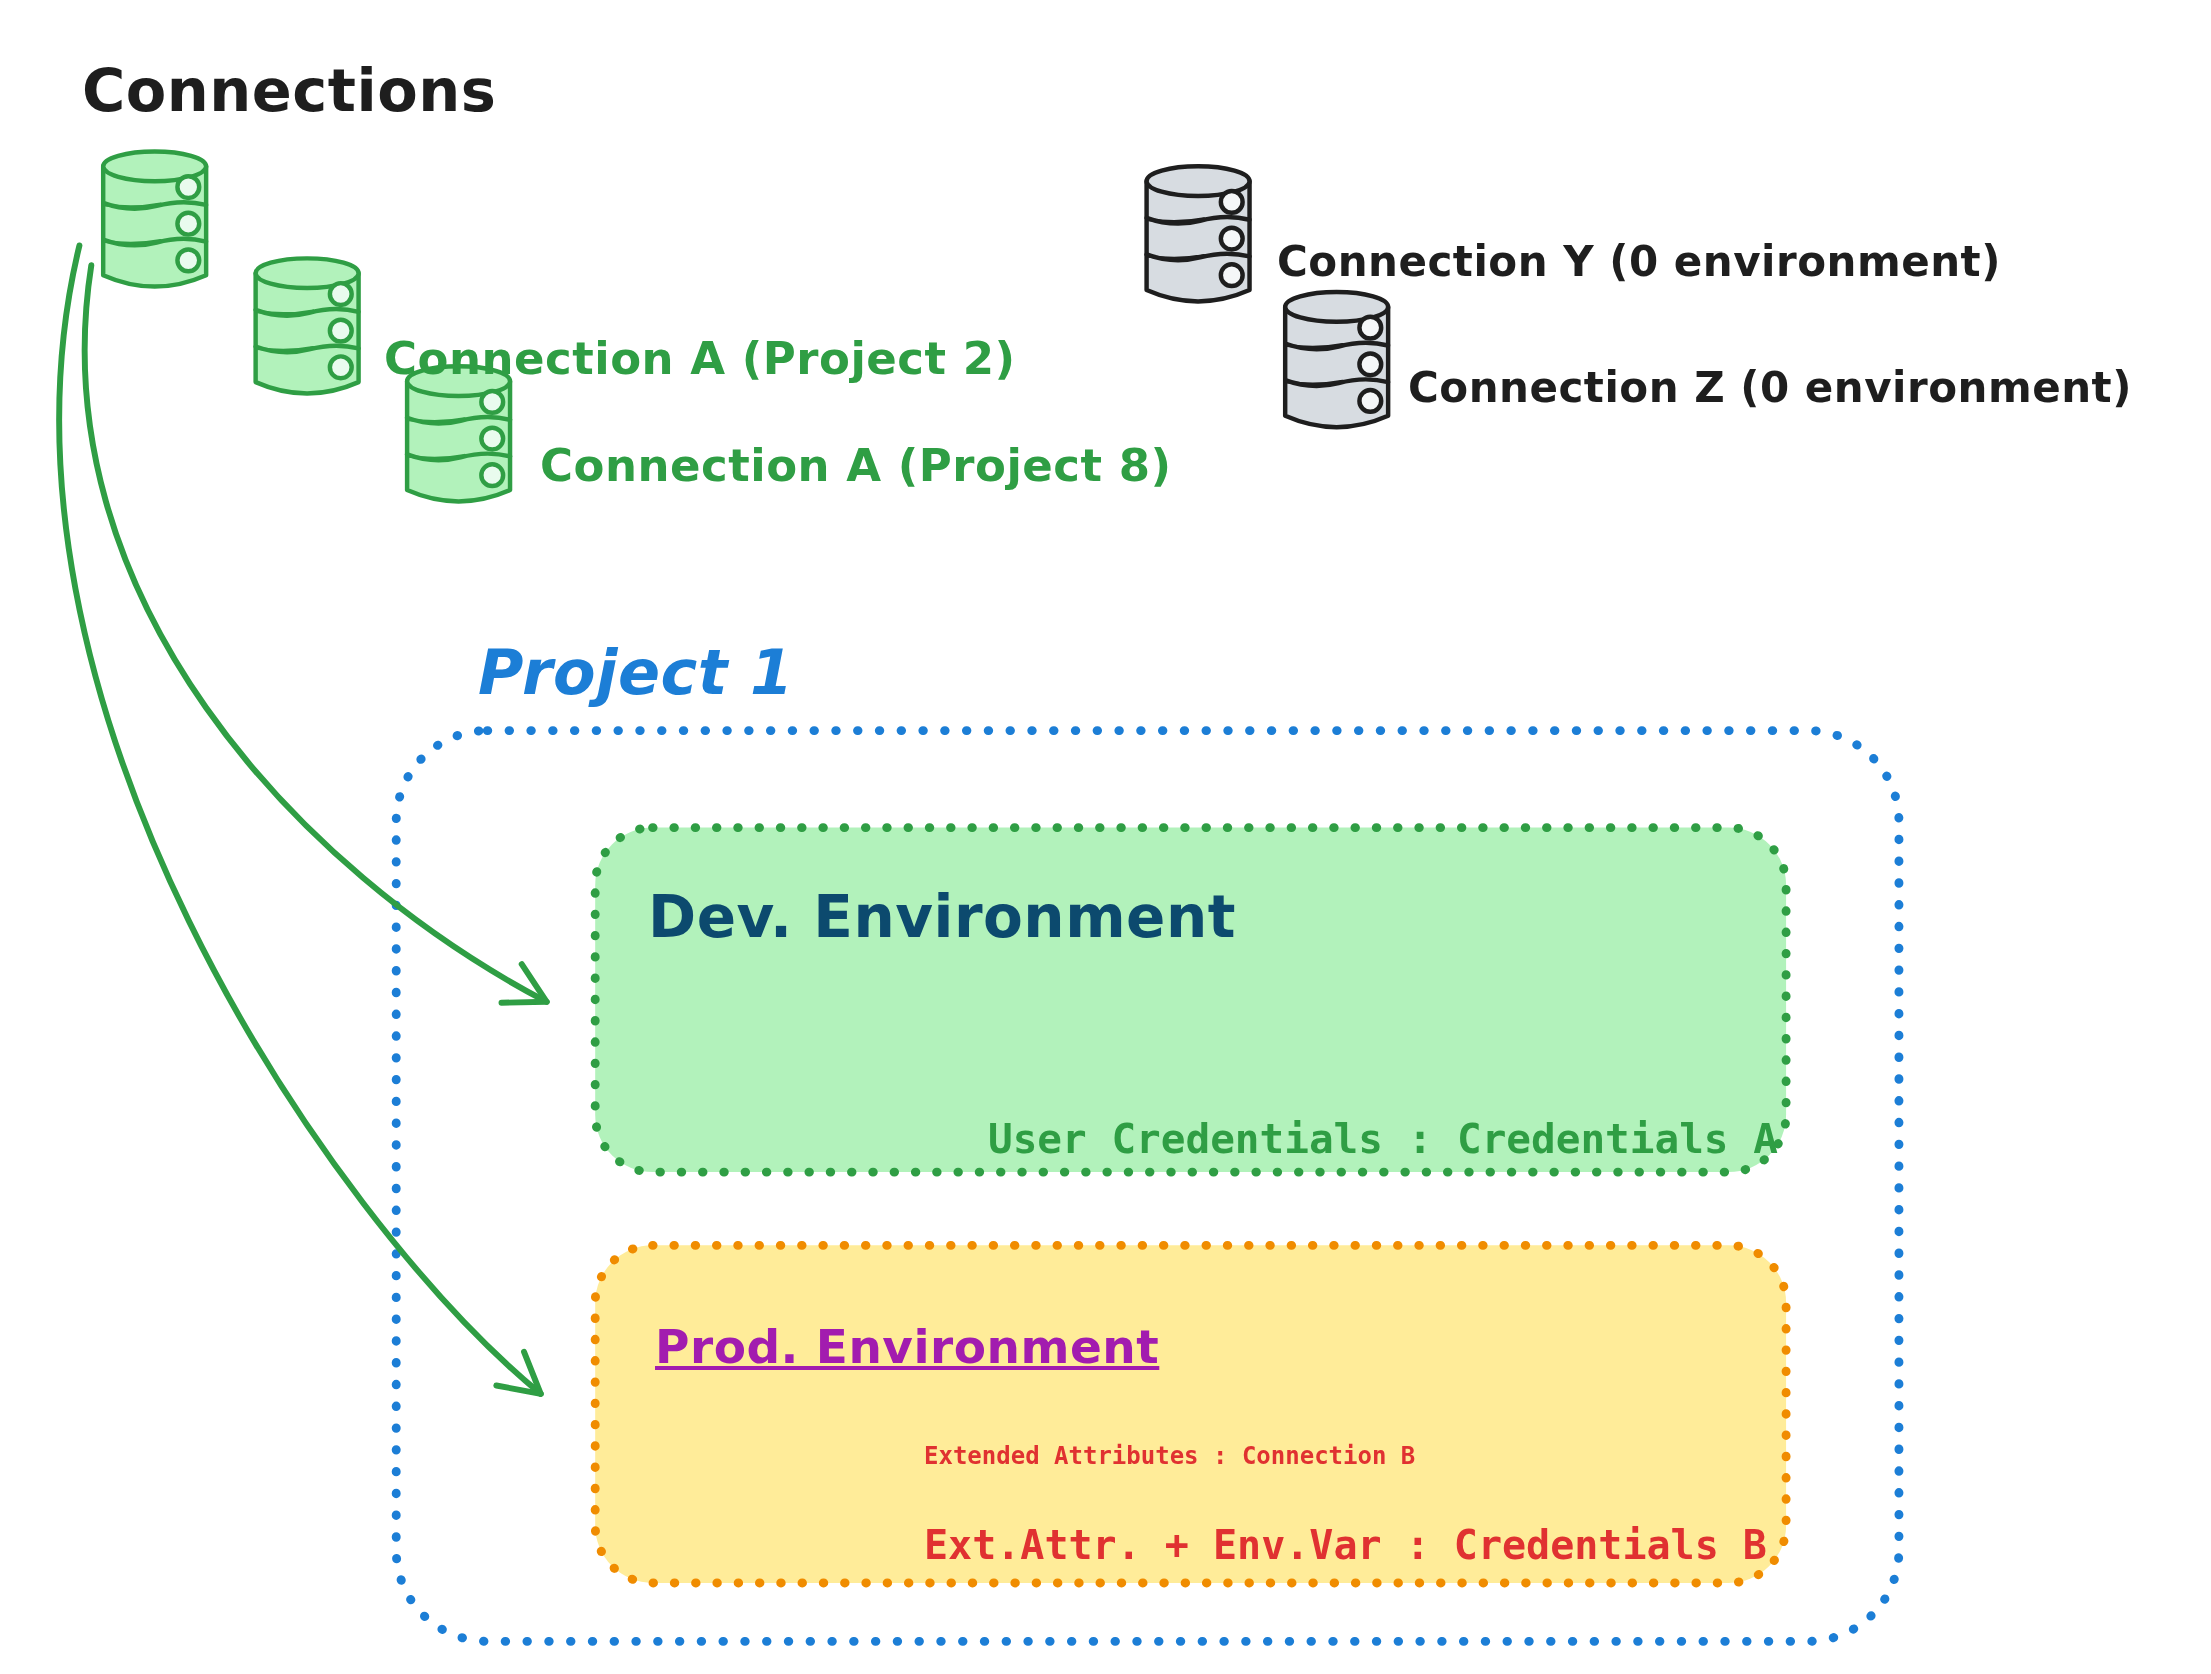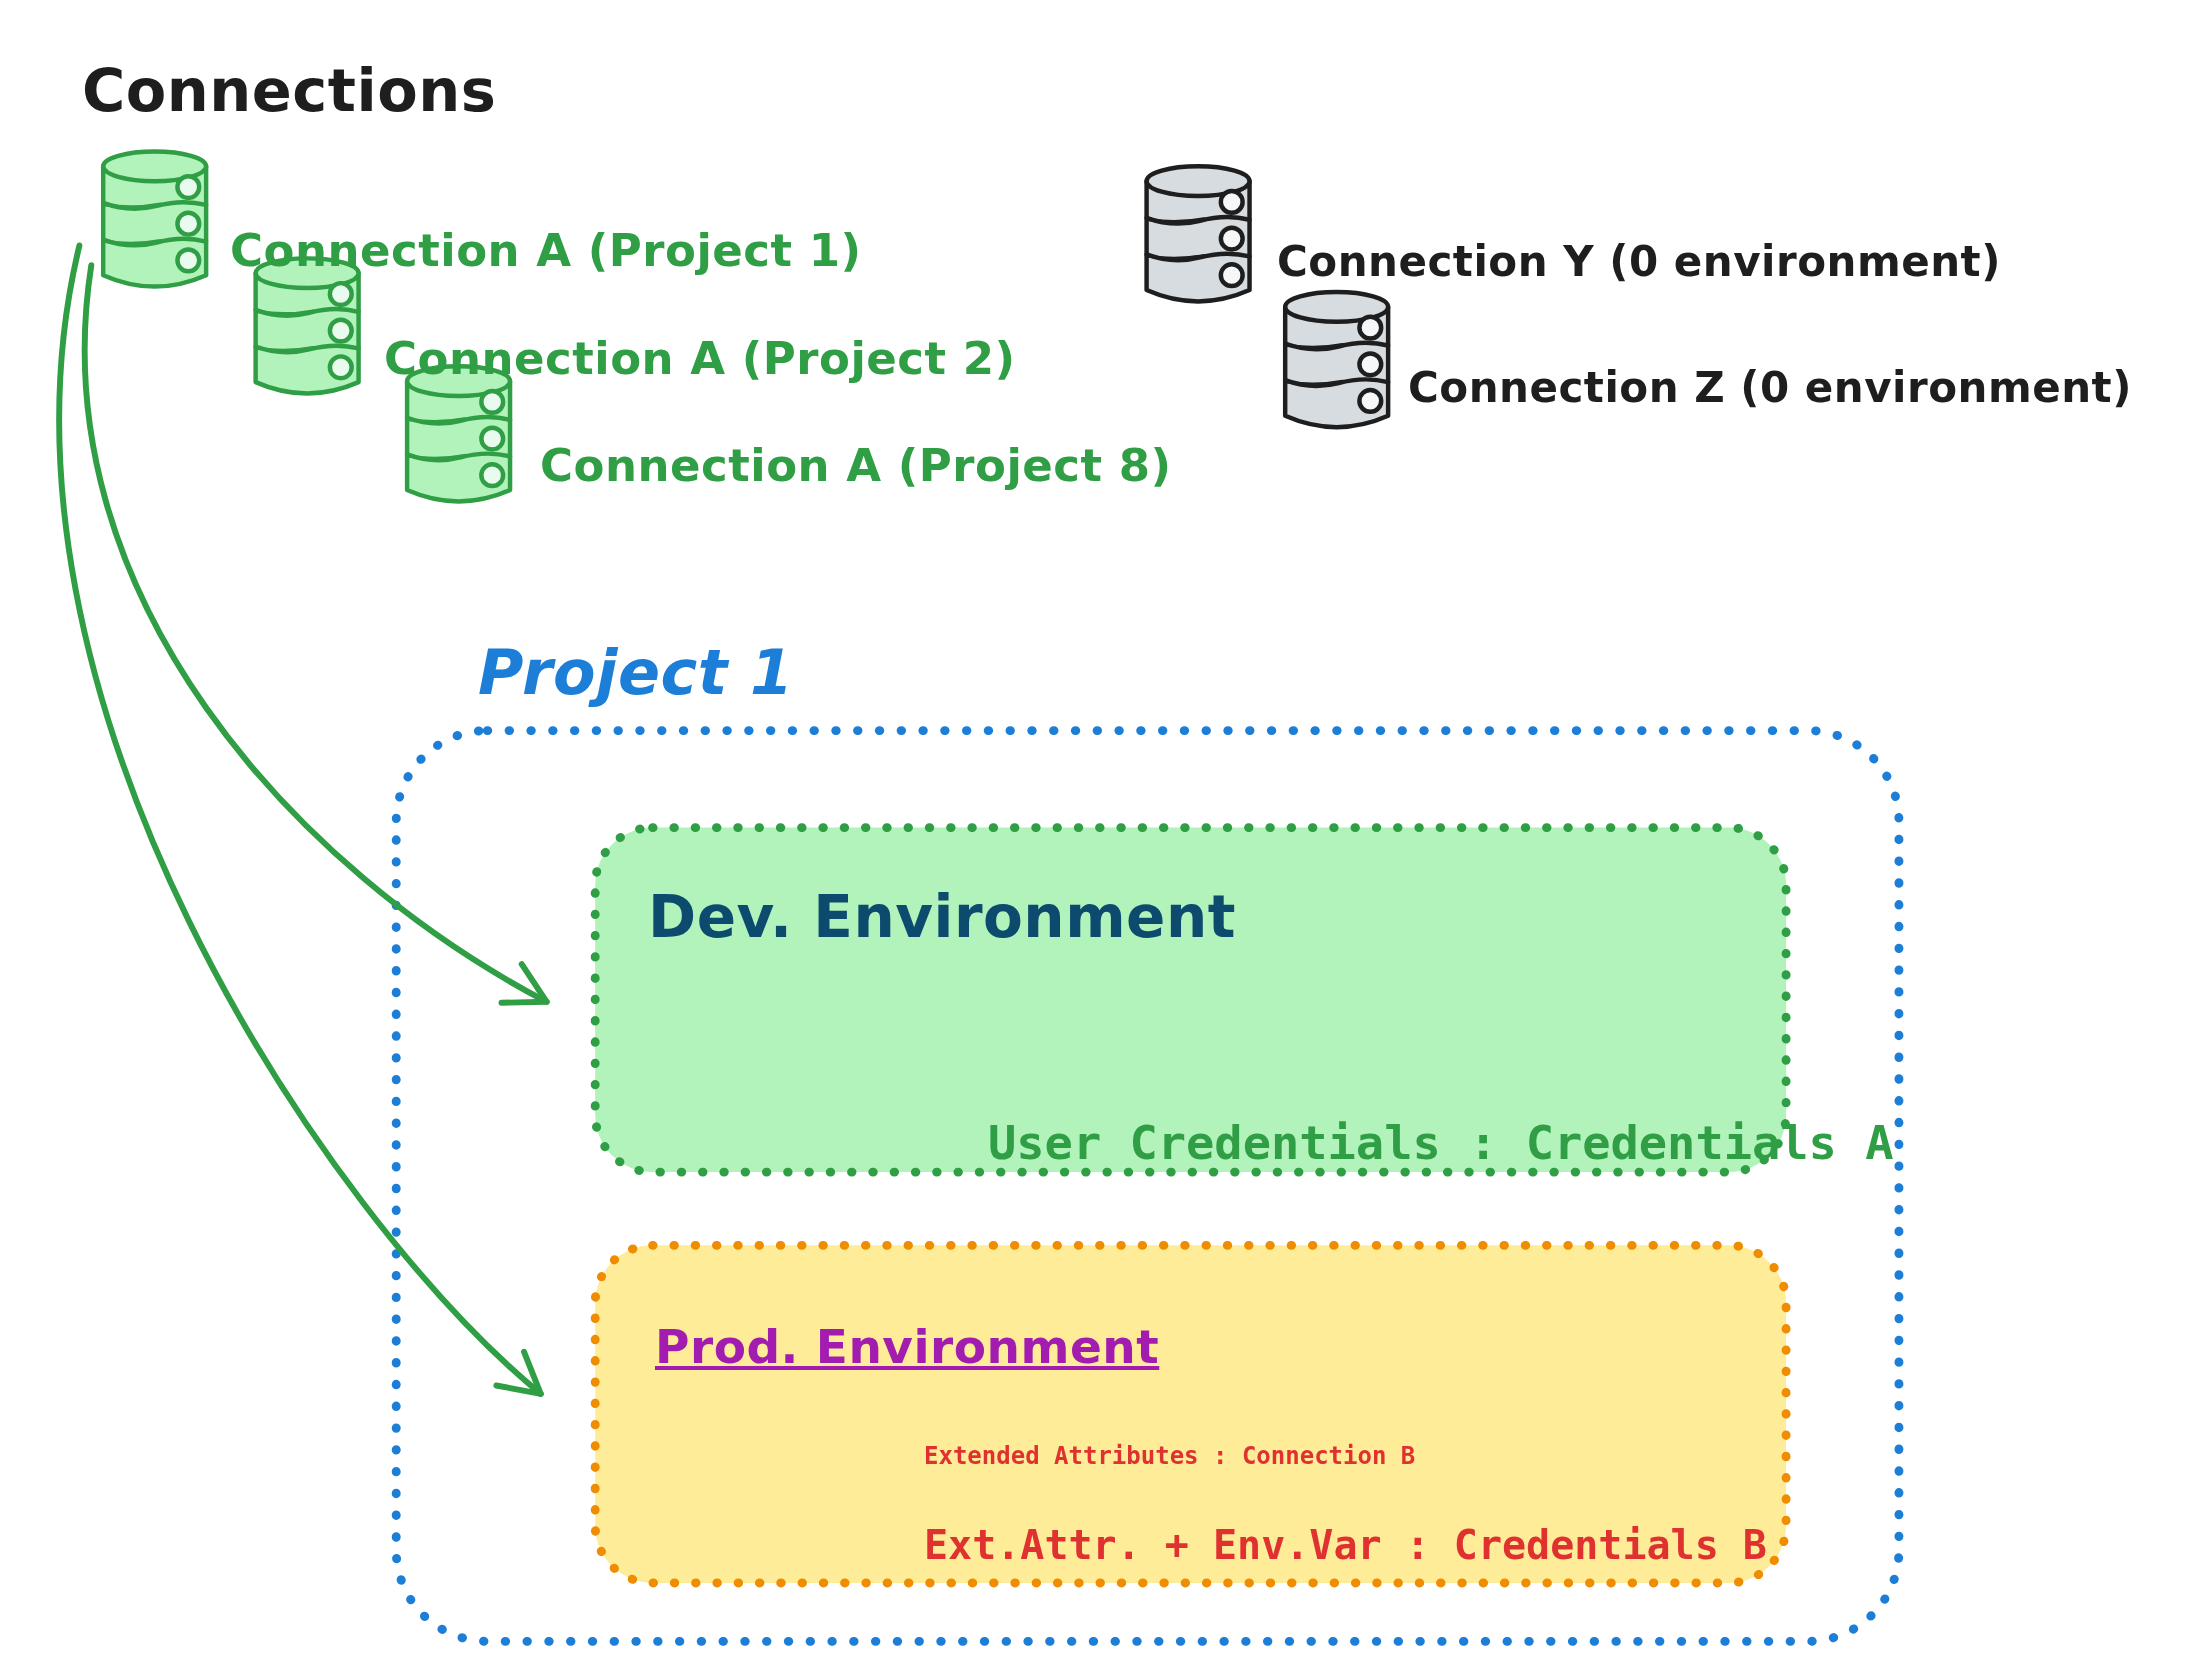--- a/index.html
+++ b/index.html
@@ -16,21 +16,21 @@
   .mono{font-family:"DejaVu Sans Mono", monospace;font-weight:700;}
 
   .t-connections{left:82px;top:20px;font-size:59px;color:#1e1e1e;}
   .t-conn-a1{left:230px;top:188px;font-size:45px;color:#2f9e44;}
   .t-conn-a2{left:384px;top:296px;font-size:45px;color:#2f9e44;}
   .t-conn-a3{left:540px;top:403px;font-size:45px;color:#2f9e44;}
   .t-conn-y{left:1277px;top:201px;font-size:42px;color:#1e1e1e;}
   .t-conn-z{left:1408px;top:327px;font-size:42px;color:#1e1e1e;}
   .t-project{left:478px;top:600px;font-size:62px;color:#1c7ed6;font-style:italic;}
   .t-dev-title{left:648px;top:847px;font-size:58px;color:#0c4a6e;}
-  .t-dev-map{left:988px;top:1079px;font-size:47px;color:#2f9e44;}
+  .t-dev-map{left:988px;top:1079px;font-size:41px;color:#2f9e44;}
   .t-prod-title{left:655px;top:1283px;font-size:47px;color:#a21caf;text-decoration:underline;}
   .t-prod-map1{left:924px;top:1406px;font-size:24px;color:#e03131;text-align:center;}
   .t-prod-map2{left:924px;top:1486px;font-size:40px;color:#e03131;}
 </style>
 </head>
 <body>
 
 <div class="canvas">
 
   <svg class="layer" width="2212" height="1674" viewBox="0 0 2234 1691">
@@ -63,21 +63,20 @@
     <use href="#cyl" x="96" y="148" style="--f:#b2f2bb;--s:#2f9e44;--pf:#e9fbee"></use>
     <use href="#cyl" x="250" y="256" style="--f:#b2f2bb;--s:#2f9e44;--pf:#e9fbee"></use>
     <use href="#cyl" x="403" y="365" style="--f:#b2f2bb;--s:#2f9e44;--pf:#e9fbee"></use>
 
     <use href="#cyl" x="1150" y="163" style="--f:#d7dce1;--s:#1e1e1e;--pf:#f5f7f8"></use>
     <use href="#cyl" x="1290" y="290" style="--f:#d7dce1;--s:#1e1e1e;--pf:#f5f7f8"></use>
   </svg>
 
   <div class="txt hand t-connections">Connections</div>
 
-  <div class="txt hand t-conn-a1">Connection A (Project 1)</div>
   <div class="txt hand t-conn-a2">Connection A (Project 2)</div>
   <div class="txt hand t-conn-a3">Connection A (Project 8)</div>
 
   <div class="txt hand t-conn-y">Connection Y (0 environment)</div>
   <div class="txt hand t-conn-z">Connection Z (0 environment)</div>
 
   <div class="txt hand t-project">Project 1</div>
 
   <div class="txt hand t-dev-title">Dev. Environment</div>
   <div class="txt mono t-dev-map">User Credentials : Credentials A</div>

